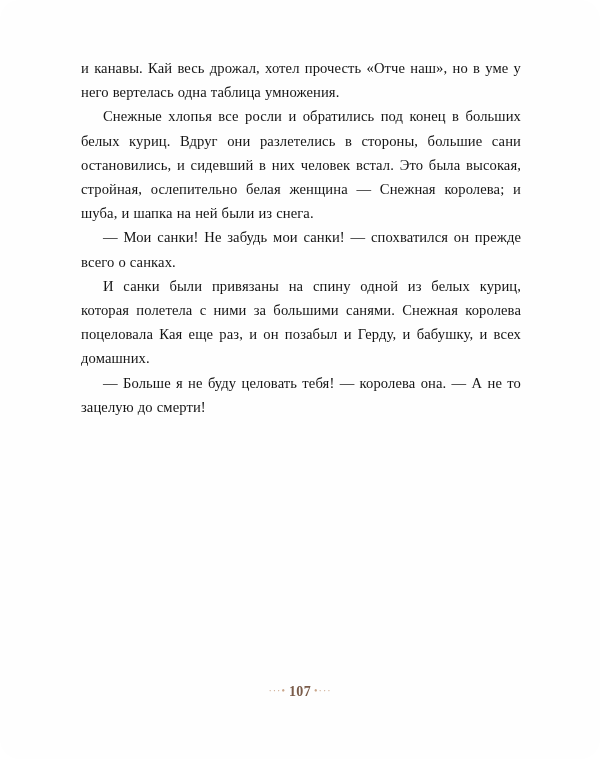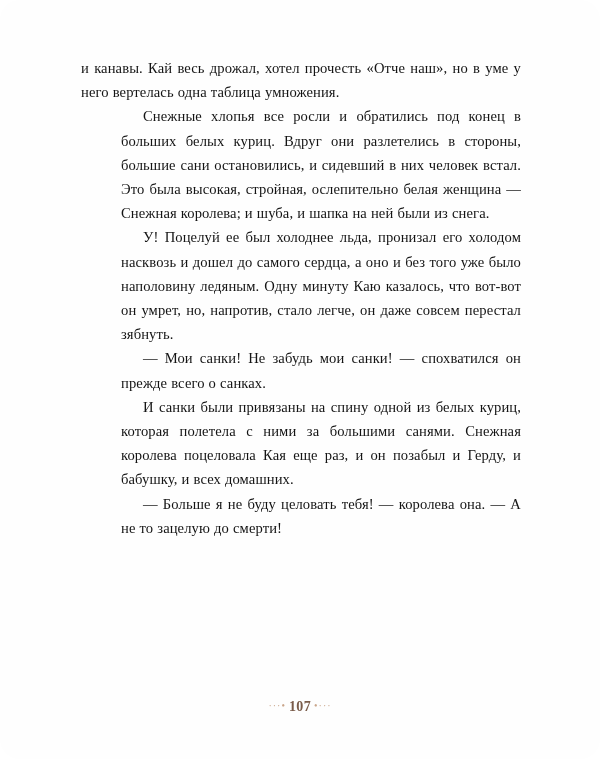--- a/index.html
+++ b/index.html
@@ -35,32 +35,30 @@
     font-size: 14.6px;
     line-height: 24.2px;
     text-align: justify;
     text-justify: inter-word;
     letter-spacing: 0.1px;
     word-spacing: 0.3px;
     color: #141414;
   }
   p.para.indent {
     text-indent: 22px;
-    margin-left: 40px;
   }
   .folio {
     position: absolute;
     left: 0;
     top: 684px;
     width: 600px;
     text-align: center;
     font-size: 13px;
     color: #3a3a3a;
     letter-spacing: 0.4px;
-    margin-top: 15px;
   }
   .folio .orn {
     color: #c9a58a;
     font-size: 10px;
     letter-spacing: 1px;
     vertical-align: 2px;
   }
   .folio .num {
     color: #7a5c4a;
     font-weight: bold;
@@ -69,21 +67,20 @@
   }
 </style>
 </head>
 <body>
 
 <div class="page">
 
   <div class="text-block">
     <p class="para">и канавы. Кай весь дрожал, хотел прочесть «Отче наш», но в уме у него вертелась одна таблица умножения.</p>
     <p class="para indent">Снежные хлопья все росли и обратились под конец в больших белых куриц. Вдруг они разлетелись в стороны, большие сани остановились, и сидевший в них человек встал. Это была высокая, стройная, ослепительно белая женщина — Снежная королева; и шуба, и шапка на ней были из снега.</p>
-    <p class="para indent">У! Поцелуй ее был холоднее льда, пронизал его холодом насквозь и дошел до самого сердца, а оно и без того уже было наполовину ледяным. Одну минуту Каю казалось, что вот-вот он умрет, но, напротив, стало легче, он даже совсем перестал зябнуть.</p>
     <p class="para indent">— Мои санки! Не забудь мои санки! — спохватился он прежде всего о санках.</p>
     <p class="para indent">И санки были привязаны на спину одной из белых куриц, которая полетела с ними за большими санями. Снежная королева поцеловала Кая еще раз, и он позабыл и Герду, и бабушку, и всех домашних.</p>
     <p class="para indent">— Больше я не буду целовать тебя! — королева она. — А не то зацелую до смерти!</p>
   </div>
 
   <div class="folio">
     <span class="orn">···•</span><span class="num">107</span><span class="orn">•···</span>
   </div>
 
 </div>

